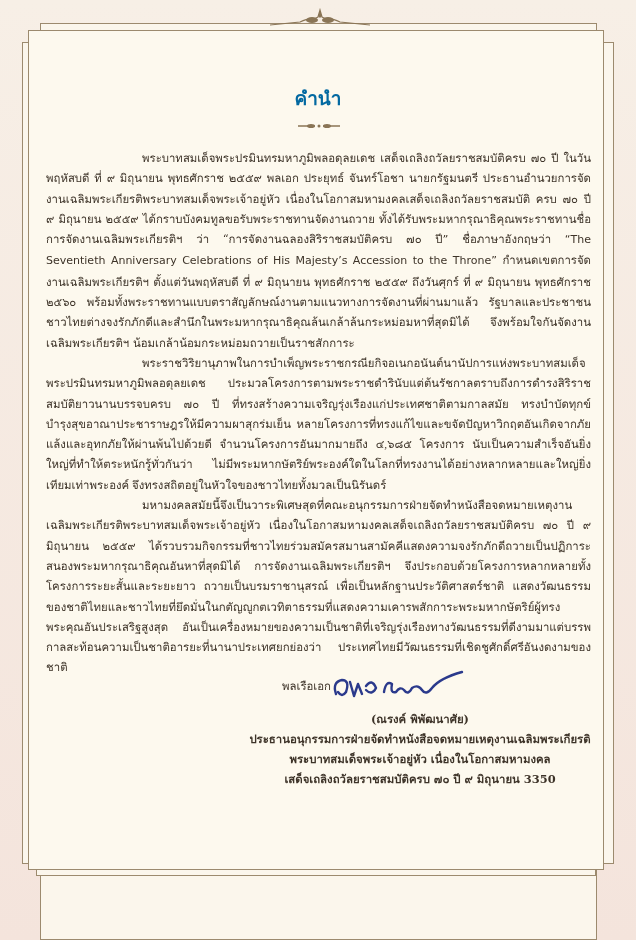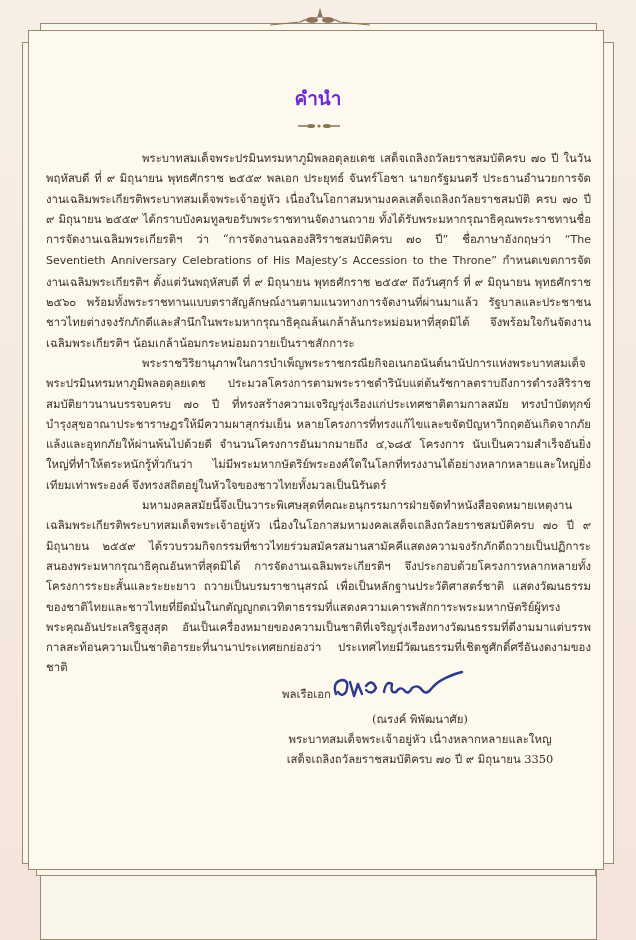--- a/index.html
+++ b/index.html
@@ -30,43 +30,43 @@
   .bottom-lip {
     position:absolute; left:36px; top:868px; width:558px; height:7px;
     border:1.5px solid #9c8a6e; border-top:none; background:#fbf6ec;
   }
   .ornament {
     position:absolute; left:270px; top:8px; width:100px; height:20px;
   }
   .title {
     position:absolute; left:0; right:0; top:83px; text-align:center;
     font-family:"DejaVu Sans", sans-serif; font-weight:bold; font-size:19px;
-    color:#6d28d9;
+    color:#0369a1;
   }
   .title-rule {
     position:absolute; left:298px; top:123px; width:42px; height:6px;
   }
   .body-text {
     position:absolute; left:46px; top:148px; width:545px;
     font-size:11.4px; line-height:20.3px; color:#3d3328;
     text-align:justify;
   }
   .body-text p { margin:0; text-indent:96px; }
   .body-text p + p { margin-top:0;font-family:Liberation Serif, serif; }
   .body-text .en { font-family:"DejaVu Sans", sans-serif; font-size:11px; }
   .sig-block {
     position:absolute; left:230px; top:676px; width:380px;
     font-size:11.4px; color:#3d3328; text-align:center; line-height:20px;
   }
-  .sig-rank { position:absolute; left:52px; top:8px; }
+  .sig-rank { position:absolute; left:52px; top:0; }
   .signature {
     position:absolute; left:98px; top:-8px; width:140px; height:40px;
   }
   .sig-lines { position:absolute; top:33px; left:0; width:380px; }
-  .sig-lines div { white-space:nowrap; }
+  .sig-lines div { white-space:nowrap;font-weight:bold; }
 </style>
 </head>
 <body>
 
 <div class="bg-tint"></div>
 <div class="frame-back"></div>
 <div class="frame-side"></div>
 <div class="bottom-lip"></div>
 <div class="panel"></div>
 
@@ -95,16 +95,17 @@
   <p>มหามงคลสมัยนี้จึงเป็นวาระพิเศษสุดที่คณะอนุกรรมการฝ่ายจัดทำหนังสือจดหมายเหตุงานเฉลิมพระเกียรติพระบาทสมเด็จพระเจ้าอยู่หัว เนื่องในโอกาสมหามงคลเสด็จเถลิงถวัลยราชสมบัติครบ ๗๐ ปี ๙ มิถุนายน ๒๕๕๙ ได้รวบรวมกิจกรรมที่ชาวไทยร่วมสมัครสมานสามัคคีแสดงความจงรักภักดีถวายเป็นปฏิการะสนองพระมหากรุณาธิคุณอันหาที่สุดมิได้ การจัดงานเฉลิมพระเกียรติฯ จึงประกอบด้วยโครงการหลากหลายทั้งโครงการระยะสั้นและระยะยาว ถวายเป็นบรมราชานุสรณ์ เพื่อเป็นหลักฐานประวัติศาสตร์ชาติ แสดงวัฒนธรรมของชาติไทยและชาวไทยที่ยึดมั่นในกตัญญูกตเวทิตาธรรมที่แสดงความเคารพสักการะพระมหากษัตริย์ผู้ทรงพระคุณอันประเสริฐสูงสุด อันเป็นเครื่องหมายของความเป็นชาติที่เจริญรุ่งเรืองทางวัฒนธรรมที่ดีงามมาแต่บรรพกาลสะท้อนความเป็นชาติอารยะที่นานาประเทศยกย่องว่า ประเทศไทยมีวัฒนธรรมที่เชิดชูศักดิ์ศรีอันงดงามของชาติ</p>
 </div>
 
 <div class="sig-block">
   <span class="sig-rank">พลเรือเอก</span>
   <svg class="signature" viewBox="0 0 140 40">
     <path d="M8 26 Q4 14 14 12 Q22 12 18 24 Q14 30 10 24 M22 14 L26 28 L30 16 L34 26 M38 18 Q44 10 48 20 Q44 28 38 22 M56 24 Q58 12 64 16 Q62 26 68 24 Q72 18 76 22 Q80 28 84 20 Q90 16 94 22 Q98 28 104 20 Q112 10 134 4" fill="none" stroke="#2b3a8c" stroke-width="2.4" stroke-linecap="round" stroke-linejoin="round"></path>
   </svg>
   <div class="sig-lines">
     <div>(ณรงค์  พิพัฒนาศัย)</div>
-    <div>พระบาทสมเด็จพระเจ้าอยู่หัว เนื่างหลากหลายและใหญ</div>
+    <div>ประธานอนุกรรมการฝ่ายจัดทำหนังสือจดหมายเหตุงานเฉลิมพระเกียรติ</div>
+    <div>พระบาทสมเด็จพระเจ้าอยู่หัว เนื่องในโอกาสมหามงคล</div>
     <div>เสด็จเถลิงถวัลยราชสมบัติครบ ๗๐ ปี ๙ มิถุนายน 3350</div>
   </div>
 </div>
 
 </body></html>

